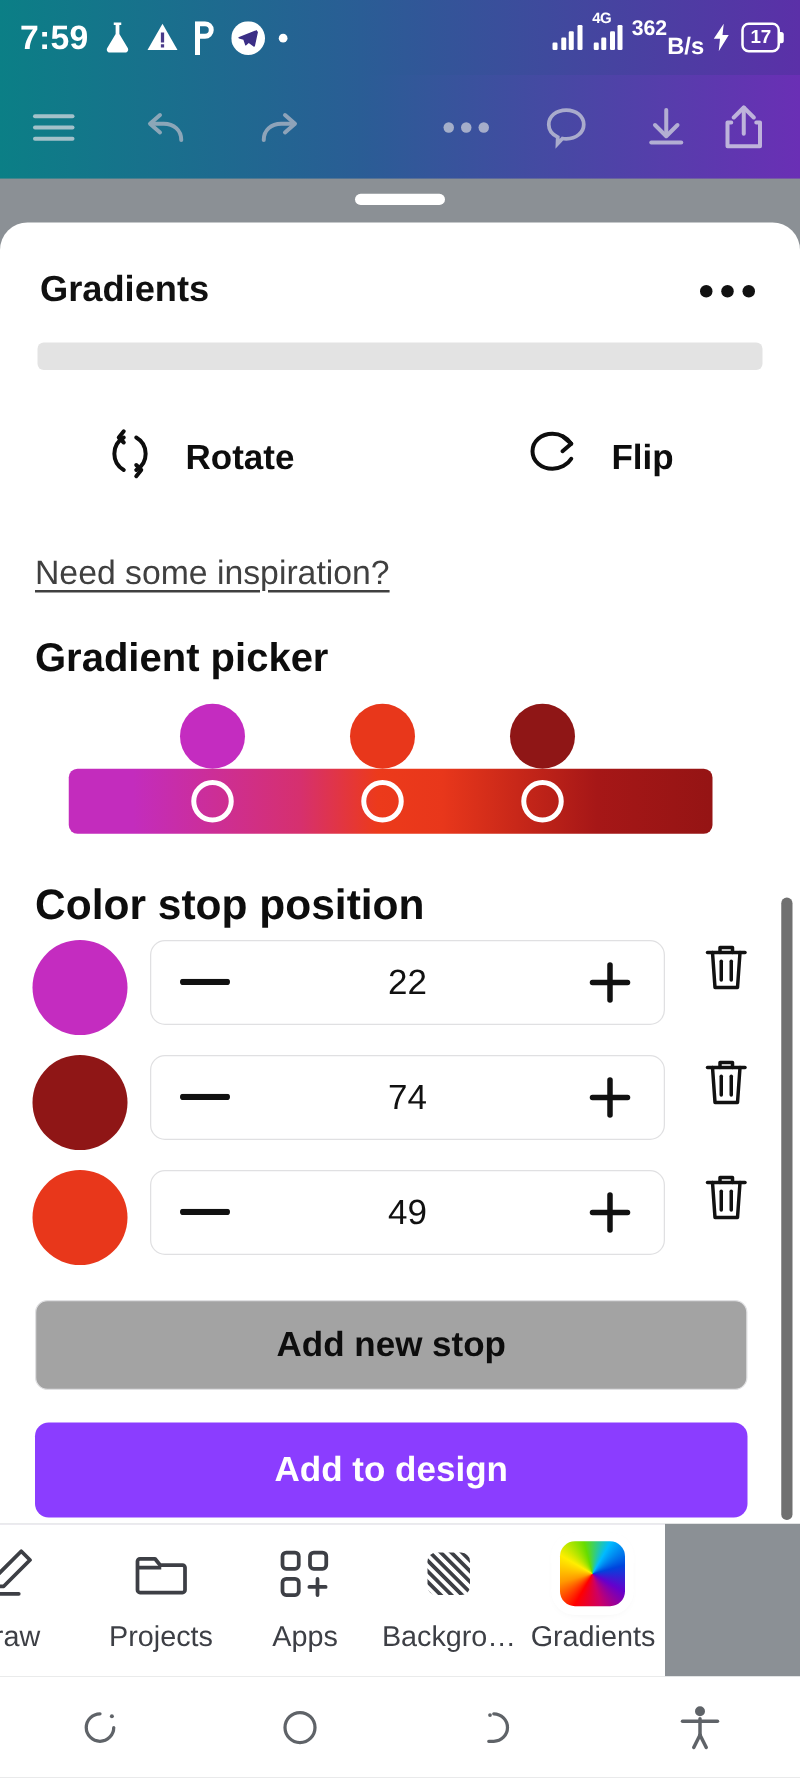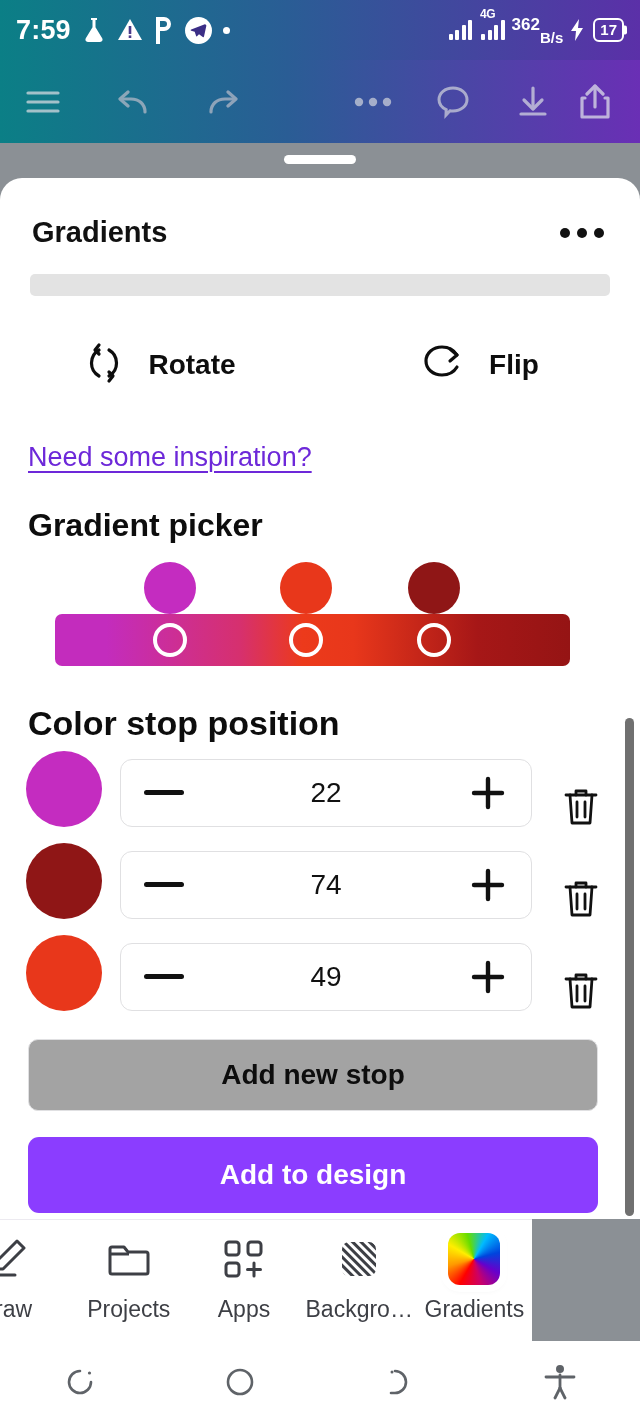--- a/index.html
+++ b/index.html
@@ -17,21 +17,21 @@
     background: linear-gradient(90deg, #0b7f86 0%, #2a5d95 45%, #5b30a8 100%);
     display: flex; align-items: center; padding: 0 16px; color: #fff;
   }
   .sb-left { display: flex; align-items: center; gap: 11px; flex: 1; }
   .sb-time { font-size: 27px; font-weight: 700; letter-spacing: .2px; text-align: center; }
   .sb-right { display: flex; align-items: center; gap: 7px; }
   .glyph { display: inline-block; line-height: 0; }
   .dot-small { width: 7px; height: 7px; background: #fff; border-radius: 50%; display: inline-block; }
   .net-speed { display: flex; flex-direction: row; align-items: flex-start; line-height: 1; font-weight: 700; }
   .net-speed .n1 { font-size: 17px; }
-  .net-speed .n2 { font-size: 15px; margin-top: 14px; }
+  .net-speed .n2 { font-size: 19px; margin-top: 14px; }
   .batt {
     border: 2.5px solid #fff; border-radius: 6px; padding: 1px 5px;
     font-size: 15px; font-weight: 700; line-height: 1.15; position: relative;
   }
   .batt::after {
     content: ""; position: absolute; right: -5px; top: 50%; transform: translateY(-50%);
     width: 3px; height: 9px; background: #fff; border-radius: 0 2px 2px 0;
   }
   .sig { display: flex; align-items: flex-end; gap: 2.5px; height: 20px; }
   .sig i { width: 4px; background: #fff; border-radius: 1px; display: block; }
@@ -74,42 +74,42 @@
     margin: 25px 30px 0 30px; height: 22px; background: #e3e3e3; border-radius: 5px;
   }
 
   
   .rf-row { display: flex; margin-top: 34px; }
   .rf-item { flex: 1; display: flex; align-items: center; justify-content: center; gap: 24px; padding: 12px 0; }
   .rf-label { font-size: 28px; font-weight: 700; color: #0d0d0d; }
 
   
   .insp-link {
-    display: inline-block; margin: 42px 0 0 28px; font-size: 27px; color: #6d28d9;
+    display: inline-block; margin: 42px 0 0 28px; font-size: 27px; color: #404040;
     text-decoration: underline; text-underline-offset: 5px; text-decoration-thickness: 2px;
   }
 
   
   .section-title { margin: 34px 0 0 28px; font-size: 32px; font-weight: 700; color: #0d0d0d; }
   .picker-wrap { position: relative; margin-top: 18px; height: 120px; }
   .picker-bar {
     position: absolute; left: 55px; top: 52px; width: 515px; height: 52px; border-radius: 7px;
   }
   .bar-handle {
     position: absolute; top: 50%; transform: translate(-50%, -50%);
     width: 34px; height: 34px; border: 4px solid #fff; border-radius: 50%;
   }
   .top-swatch {
     position: absolute; top: 0; transform: translateX(-50%);
     width: 52px; height: 52px; border-radius: 50%;
   }
 
   
   .stops-title { margin: 22px 0 0 28px; font-size: 34px; font-weight: 700; color: #0d0d0d; }
-  .stop-row { display: flex; align-items: flex-end; padding: 8px 0 8px 26px; gap: 18px; }
+  .stop-row { display: flex; align-items: flex-start; padding: 8px 0 8px 26px; gap: 18px; }
   .stop-swatch { width: 76px; height: 76px; border-radius: 50%; flex: none; }
   .stepper {
     flex: 1; max-width: 412px; height: 68px; border: 1.5px solid #e0e0e2; border-radius: 12px;
     display: flex; align-items: center; padding: 0 22px; background: #fff;
   }
   .step-btn { width: 42px; height: 42px; display: flex; align-items: center; justify-content: center; flex: none; }
   .step-val { flex: 1; text-align: center; font-size: 28px; color: #111; }
   .trash-btn { width: 62px; display: flex; align-items: center; justify-content: center; flex: none; }
 
   

